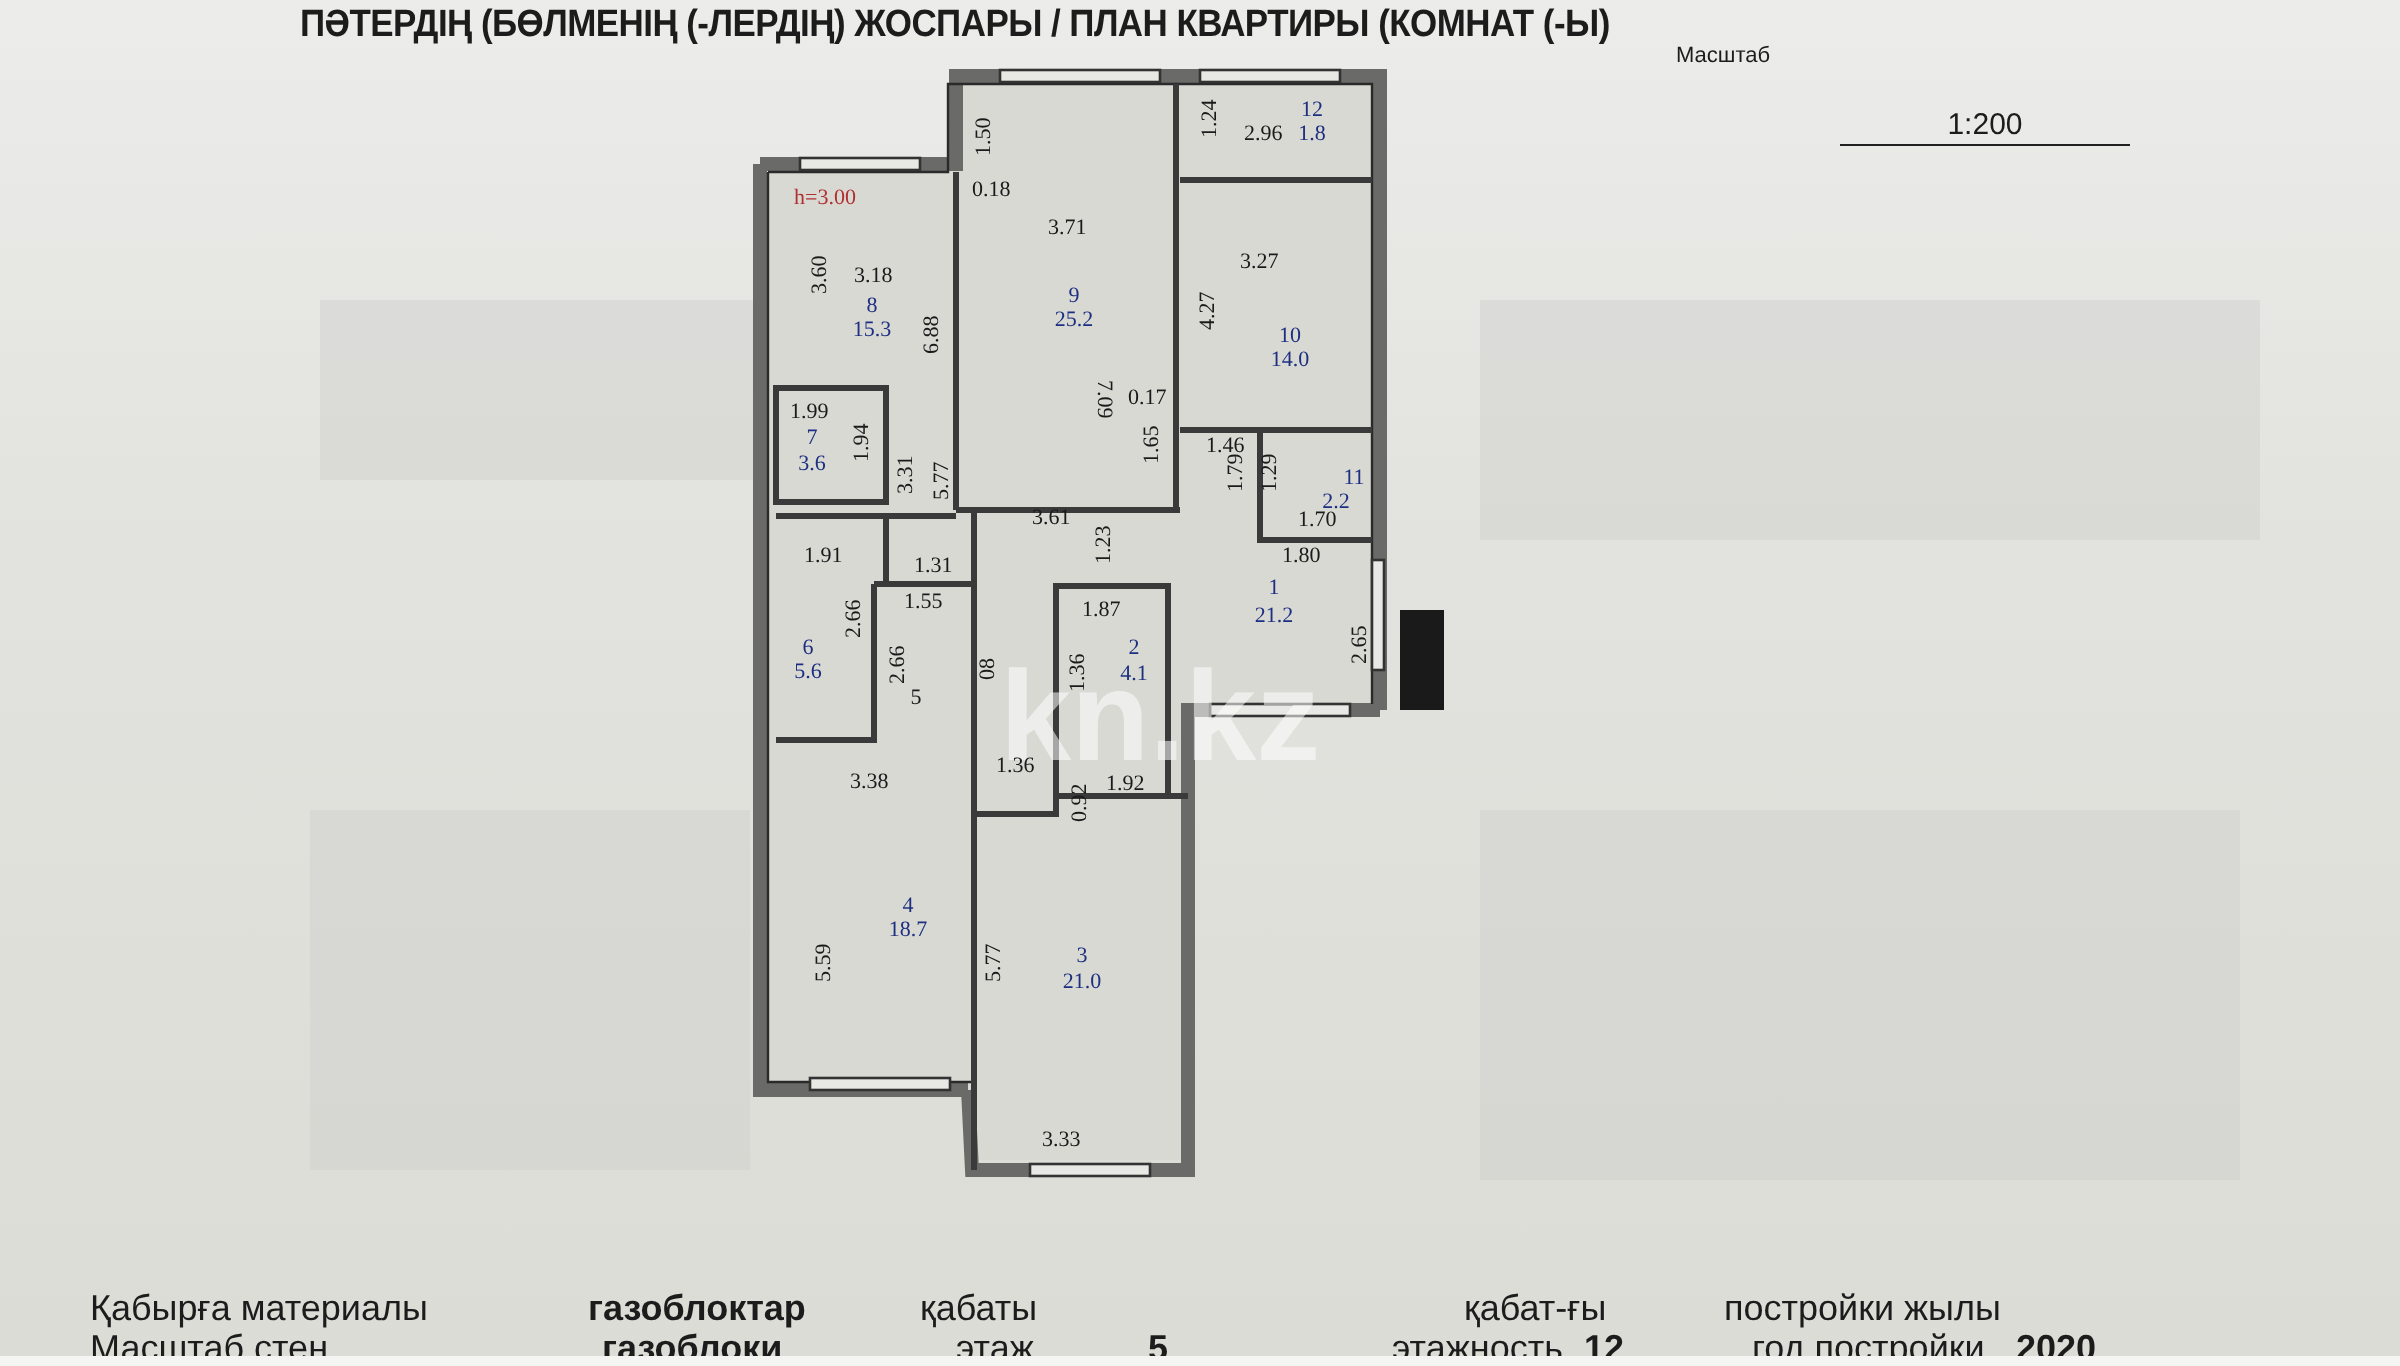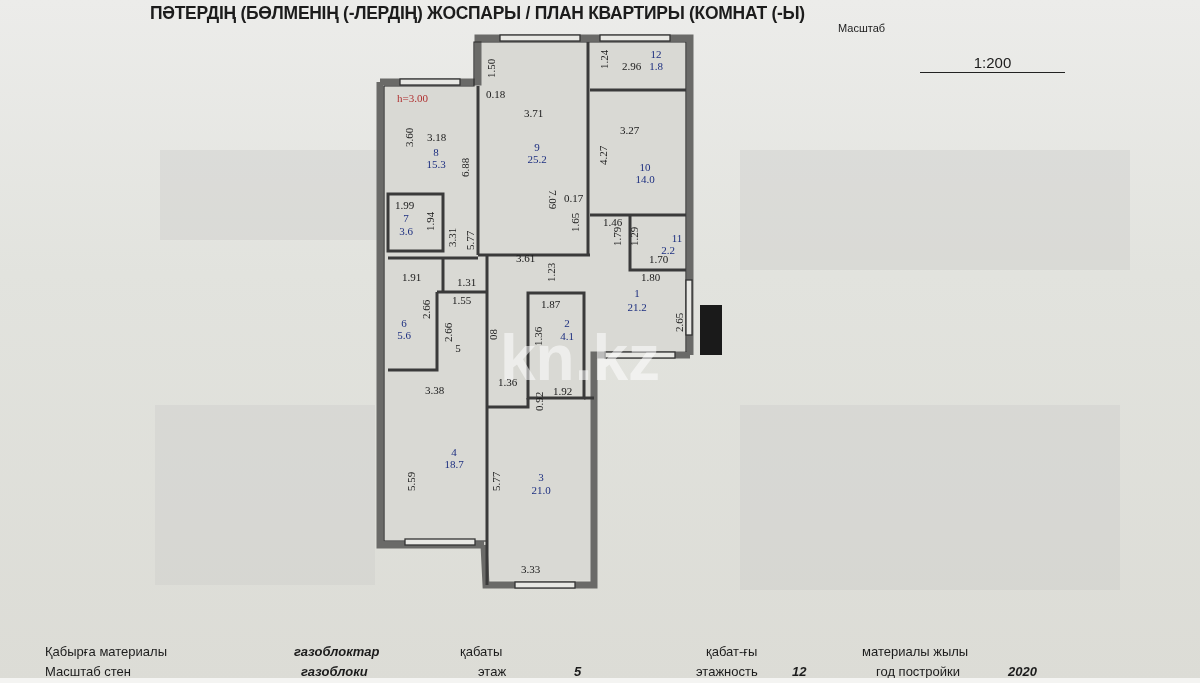--- a/index.html
+++ b/index.html
@@ -7,22 +7,22 @@
   .page{position:absolute;left:0;top:0;width:1200px;height:683px;background:linear-gradient(180deg,#ececea 0%,#e2e3de 40%,#dcdcd6 100%);}
   .faint{position:absolute;background:#cfcfcb;opacity:.45;}
   .title{position:absolute;left:150px;top:2px;font-size:19px;font-weight:bold;color:#1c1c1c;letter-spacing:-0.3px;transform:scaleX(0.92);transform-origin:left top;white-space:nowrap;}
   .scale-label{position:absolute;left:838px;top:22px;font-size:11px;color:#1c1c1c;}
   .scale-value{position:absolute;left:920px;top:22px;width:145px;text-align:center;font-size:15px;color:#1c1c1c;border-bottom:1.5px solid #222;padding-bottom:1px;margin-top:32px;}
   .plan{position:absolute;left:0;top:0;width:1200px;height:683px;}
   .dim{font-family:"Liberation Serif",serif;font-size:11px;fill:#1a1a1a;}
   .rm{font-family:"Liberation Serif",serif;font-size:11px;fill:#1d2f80;}
   .hlabel{font-family:"Liberation Serif",serif;font-size:11px;fill:#b03030;}
   .watermark{font-family:"Liberation Sans",sans-serif;font-weight:bold;font-size:64px;fill:#ffffff;opacity:.55;}
-  .footer-text{position:absolute;font-size:13px;color:#1c1c1c;white-space:nowrap;}
-  .footer-bold{font-weight:bold;font-style:italic;}
+  .footer-text{position:absolute;font-size:18px;color:#1c1c1c;white-space:nowrap;}
+  .footer-bold{font-weight:bold;}
   .uline{position:absolute;height:0;border-top:1.5px solid #222;}
   .bottomstrip{position:absolute;left:0;top:678px;width:1200px;height:5px;background:#f4f4f2;}
 </style>
 </head>
 <body>
 
 <div class="page">
 
   <div class="faint" style="left:160px;top:150px;width:220px;height:90px;"></div>
   <div class="faint" style="left:740px;top:150px;width:390px;height:120px;"></div>
@@ -159,24 +159,24 @@
   <div class="footer-text" style="left:45px;top:664px;">Масштаб стен</div>
   <div class="footer-text footer-bold" style="left:294px;top:644px;">газоблоктар</div>
   <div class="footer-text footer-bold" style="left:301px;top:664px;">газоблоки</div>
   <div class="uline" style="left:245px;top:681px;width:190px;"></div>
 
   <div class="footer-text" style="left:460px;top:644px;">қабаты</div>
   <div class="footer-text" style="left:478px;top:664px;">этаж</div>
   <div class="footer-text footer-bold" style="left:574px;top:664px;">5</div>
   <div class="uline" style="left:518px;top:681px;width:122px;"></div>
 
-  <div class="footer-text" style="left:706px;top:644px;text-align:right;">қабат-ғы</div>
+  <div class="footer-text" style="left:732px;top:644px;text-align:right;">қабат-ғы</div>
   <div class="footer-text" style="left:696px;top:664px;">этажность</div>
   <div class="footer-text footer-bold" style="left:792px;top:664px;">12</div>
   <div class="uline" style="left:773px;top:681px;width:58px;"></div>
 
-  <div class="footer-text" style="left:862px;top:644px;">материалы жылы</div>
+  <div class="footer-text" style="left:862px;top:644px;">постройки жылы</div>
   <div class="footer-text" style="left:876px;top:664px;text-align:center;">год постройки</div>
   <div class="footer-text footer-bold" style="left:1008px;top:664px;">2020</div>
   <div class="uline" style="left:984px;top:681px;width:84px;"></div>
 
   <div class="bottomstrip"></div>
 </div>
 
 </body></html>

